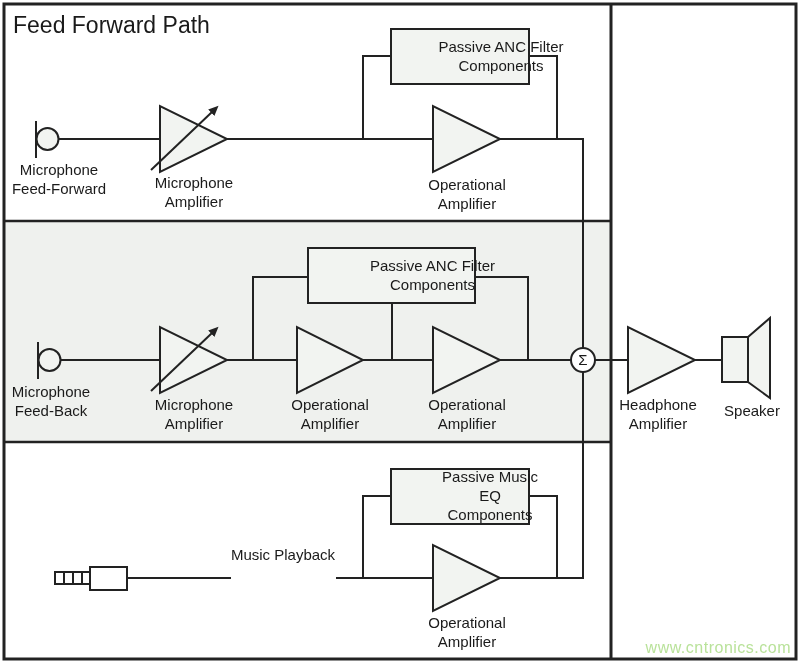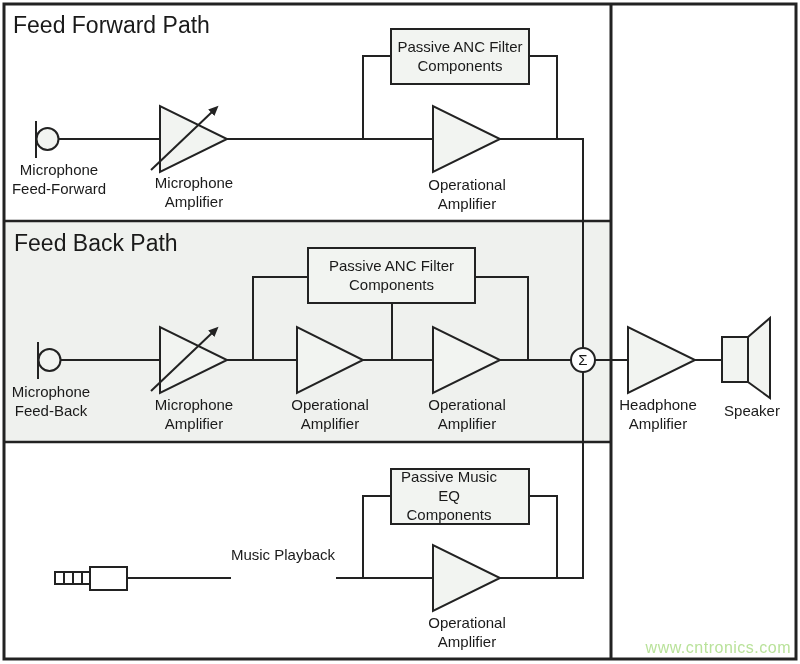--- a/index.html
+++ b/index.html
@@ -25,21 +25,21 @@
     position:absolute;font-size:23px;line-height:1.1;color:#1a1a1a;
     white-space:nowrap;
   }
   .lbl{
     position:absolute;font-size:15px;line-height:1.25;color:#1a1a1a;
     text-align:center;white-space:pre-line;transform:translateX(-50%);
   }
   .boxlbl{
     position:absolute;font-size:15px;line-height:1.25;color:#1a1a1a;
     display:flex;align-items:center;justify-content:center;
-    text-align:center;white-space:pre-line;
+    text-align:center;white-space:pre-line;padding-left:41px;
   }
   .sigma{
     position:absolute;left:583px;top:351px;transform:translateX(-50%);
     font-size:15px;color:#1a1a1a;
   }
   .watermark{
     position:absolute;right:9px;bottom:7px;font-size:16px;
     color:var(--wm);letter-spacing:0.5px;white-space:nowrap;
   }
 </style>
@@ -124,21 +124,20 @@
   <div class="title" style="left:13px;top:13px">Feed Forward Path</div>
   <div class="lbl" style="left:59px;top:161px">Microphone
 Feed-Forward</div>
   <div class="lbl" style="left:194px;top:174px">Microphone
 Amplifier</div>
   <div class="boxlbl" style="left:391px;top:29px;width:138px;height:55px">Passive ANC Filter
 Components</div>
   <div class="lbl" style="left:467px;top:176px">Operational
 Amplifier</div>
 
-  <div class="title" style="left:14px;top:231px">Feed Back Path</div>
   <div class="lbl" style="left:51px;top:383px">Microphone
 Feed-Back</div>
   <div class="lbl" style="left:194px;top:396px">Microphone
 Amplifier</div>
   <div class="boxlbl" style="left:308px;top:248px;width:167px;height:55px">Passive ANC Filter
 Components</div>
   <div class="lbl" style="left:330px;top:396px">Operational
 Amplifier</div>
   <div class="lbl" style="left:467px;top:396px">Operational
 Amplifier</div>

